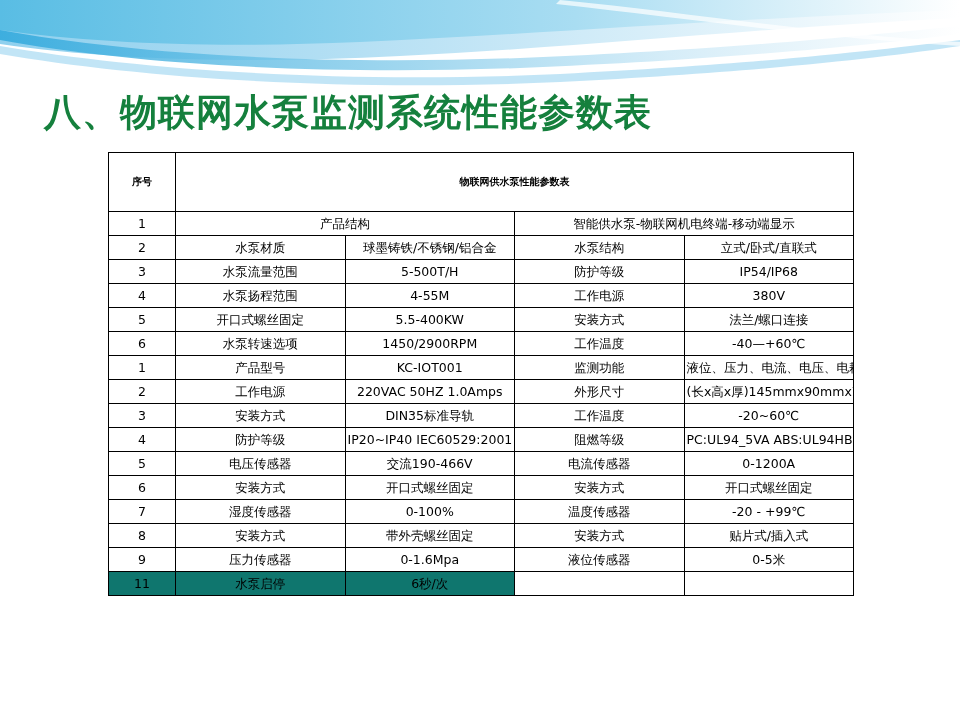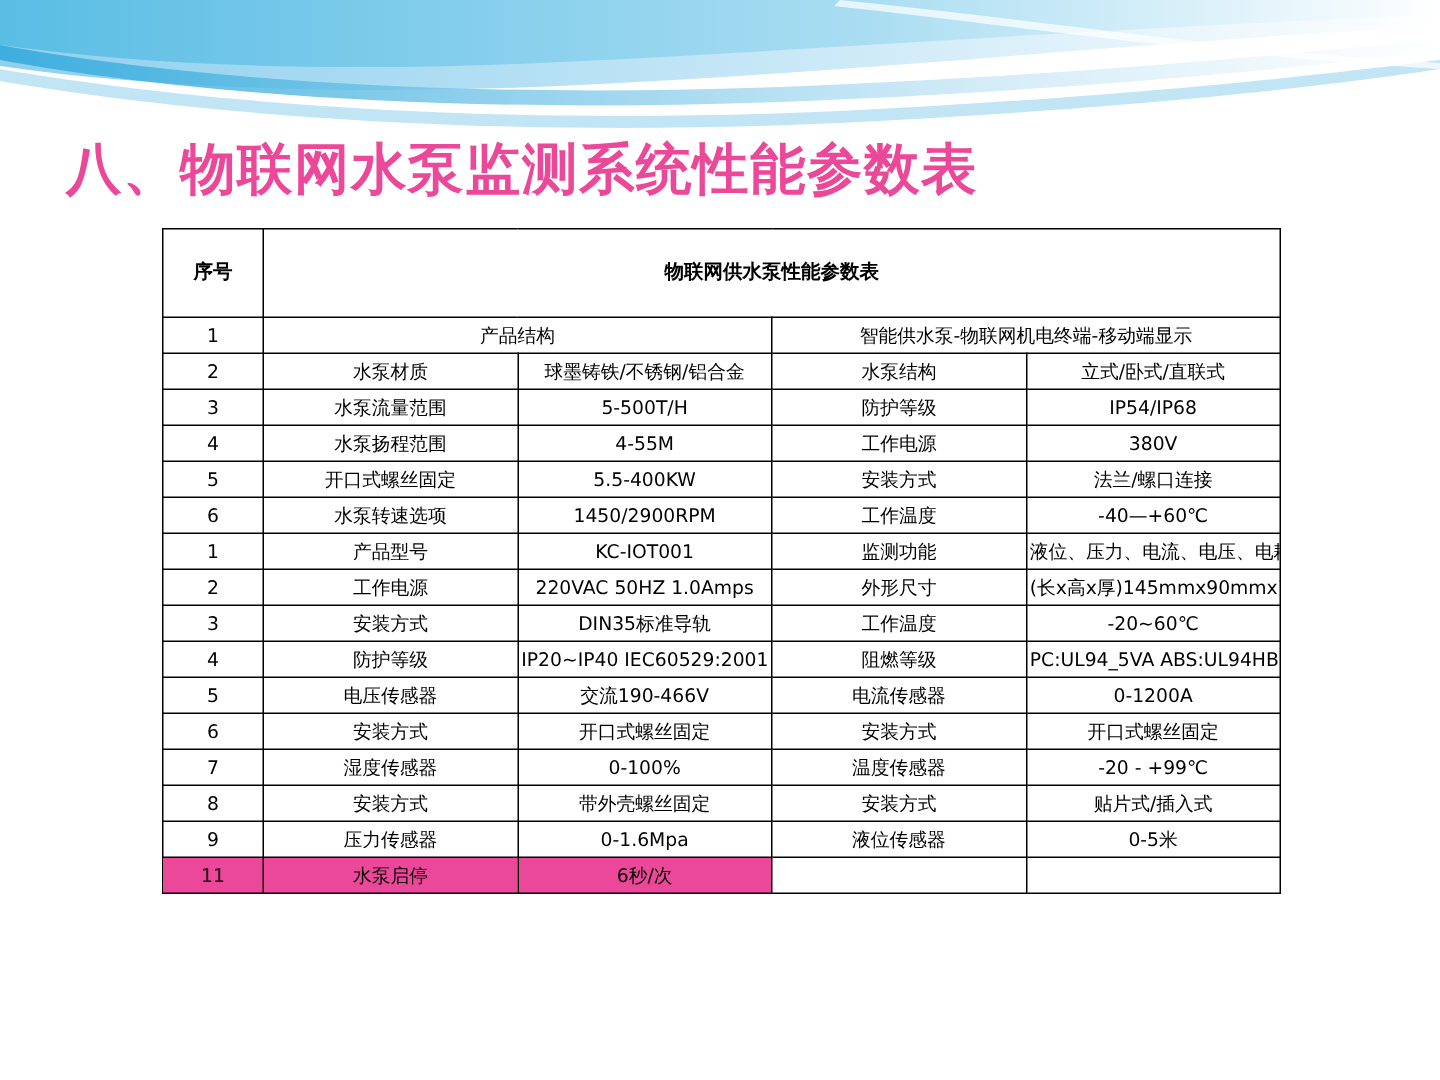--- a/index.html
+++ b/index.html
@@ -20,21 +20,21 @@
     width: 960px;
     height: 92px;
     overflow: hidden;
   }
   #title {
     position: absolute;
     top: 88px;
     left: 44px;
     font-size: 37px;
     font-weight: bold;
-    color: #ec4899;
+    color: #15803d;
     letter-spacing: 1px;
     white-space: nowrap;
     font-family: "DejaVu Sans", sans-serif;
   }
   #table-wrap {
     position: absolute;
     top: 152px;
     left: 108px;
     width: 746px;
   }
@@ -50,36 +50,36 @@
     padding: 1px 2px;
     text-align: center;
     vertical-align: middle;
     line-height: 1.25;
     font-family: "DejaVu Sans", sans-serif;
     white-space: nowrap;
     overflow: hidden;
   }
   td.sec-head {
     font-weight: bold;
-    font-size: 13px;
+    font-size: 10px;
     height: 56px;
   }
   td.blank-cell {
     height: 56px;
   }
   td.row-num { width: 62px; }
   td.c2 { width: 112px; }
   td.c3 { width: 172px; }
   td.c4 { width: 112px; }
   td.c5 { width: 288px; }
   tr.data-row td { height: 21px; }
   td.tall { height: 34px; white-space: normal; line-height: 1.2; margin-top: 21px; }
   td.wrap { white-space: normal; line-height: 1.2; }
   .hl {
-    background: #ec4899;
+    background: #0f766e;
   }
 </style>
 </head>
 <body>
 
 <div id="banner">
   <svg width="960" height="92" viewBox="0 0 960 92" xmlns="http://www.w3.org/2000/svg">
     <defs>
       <linearGradient id="g1" x1="0" y1="0" x2="1" y2="0">
         <stop offset="0%" stop-color="#8FD0EE"></stop>

